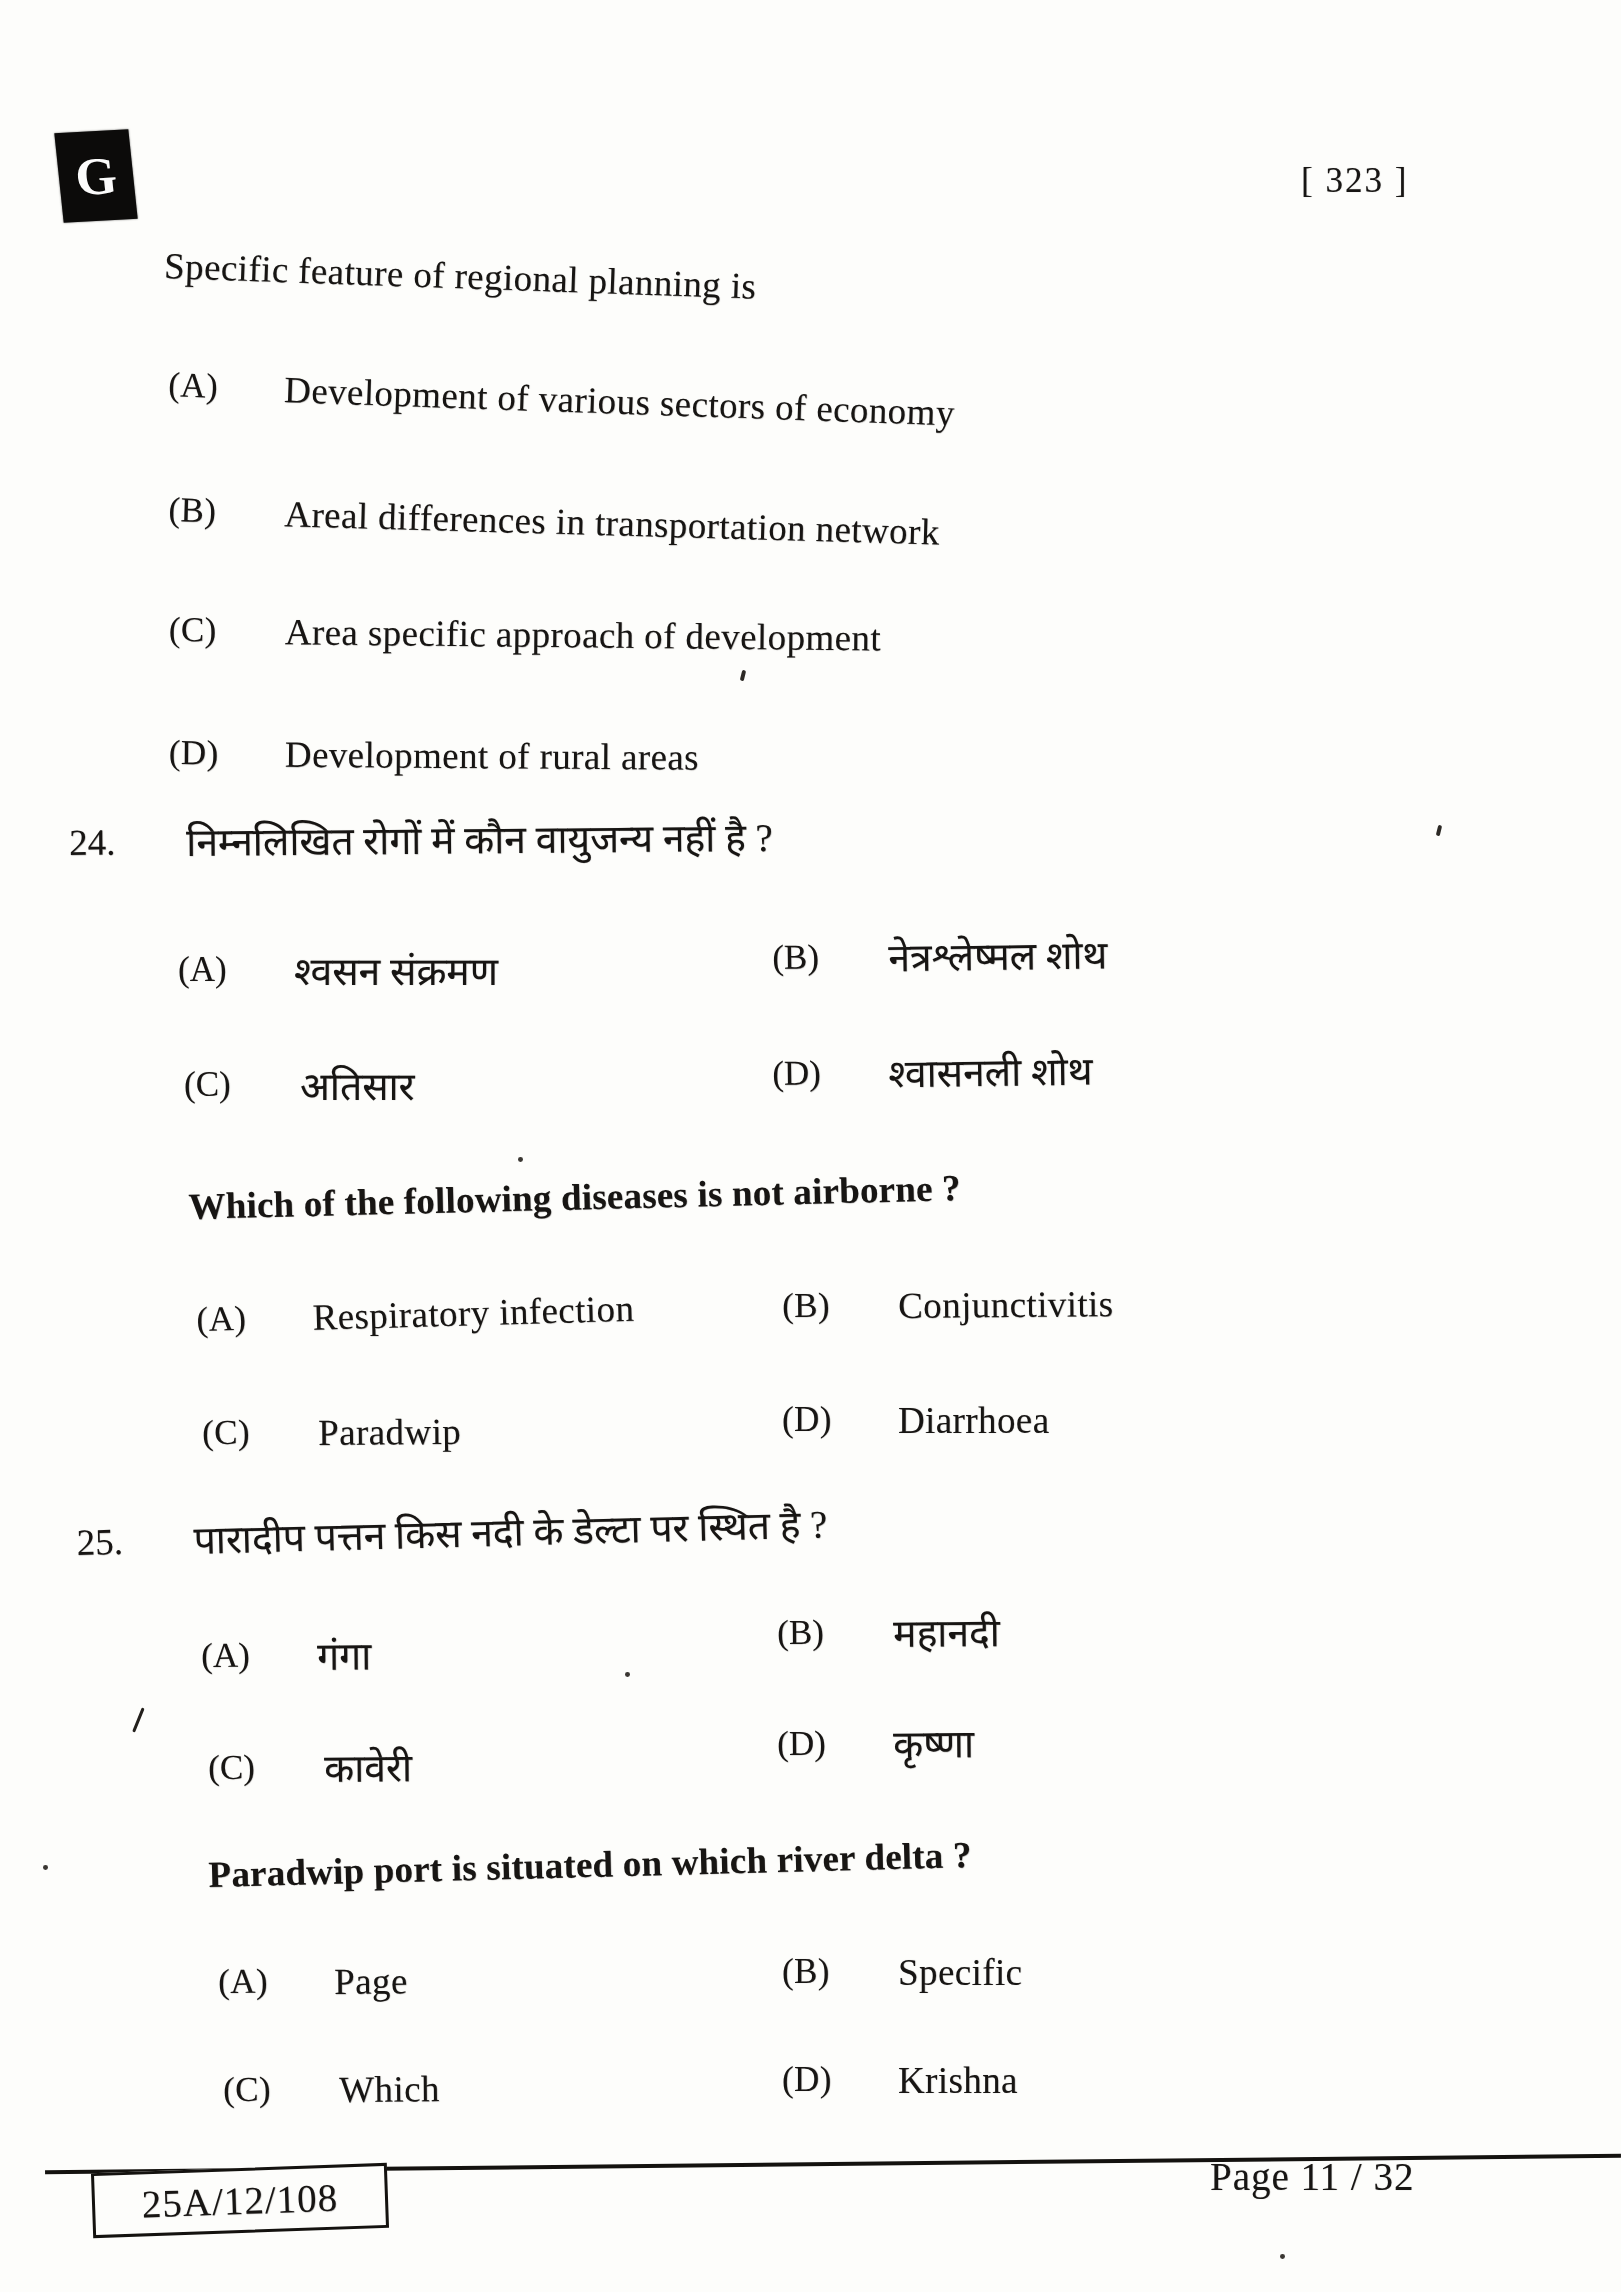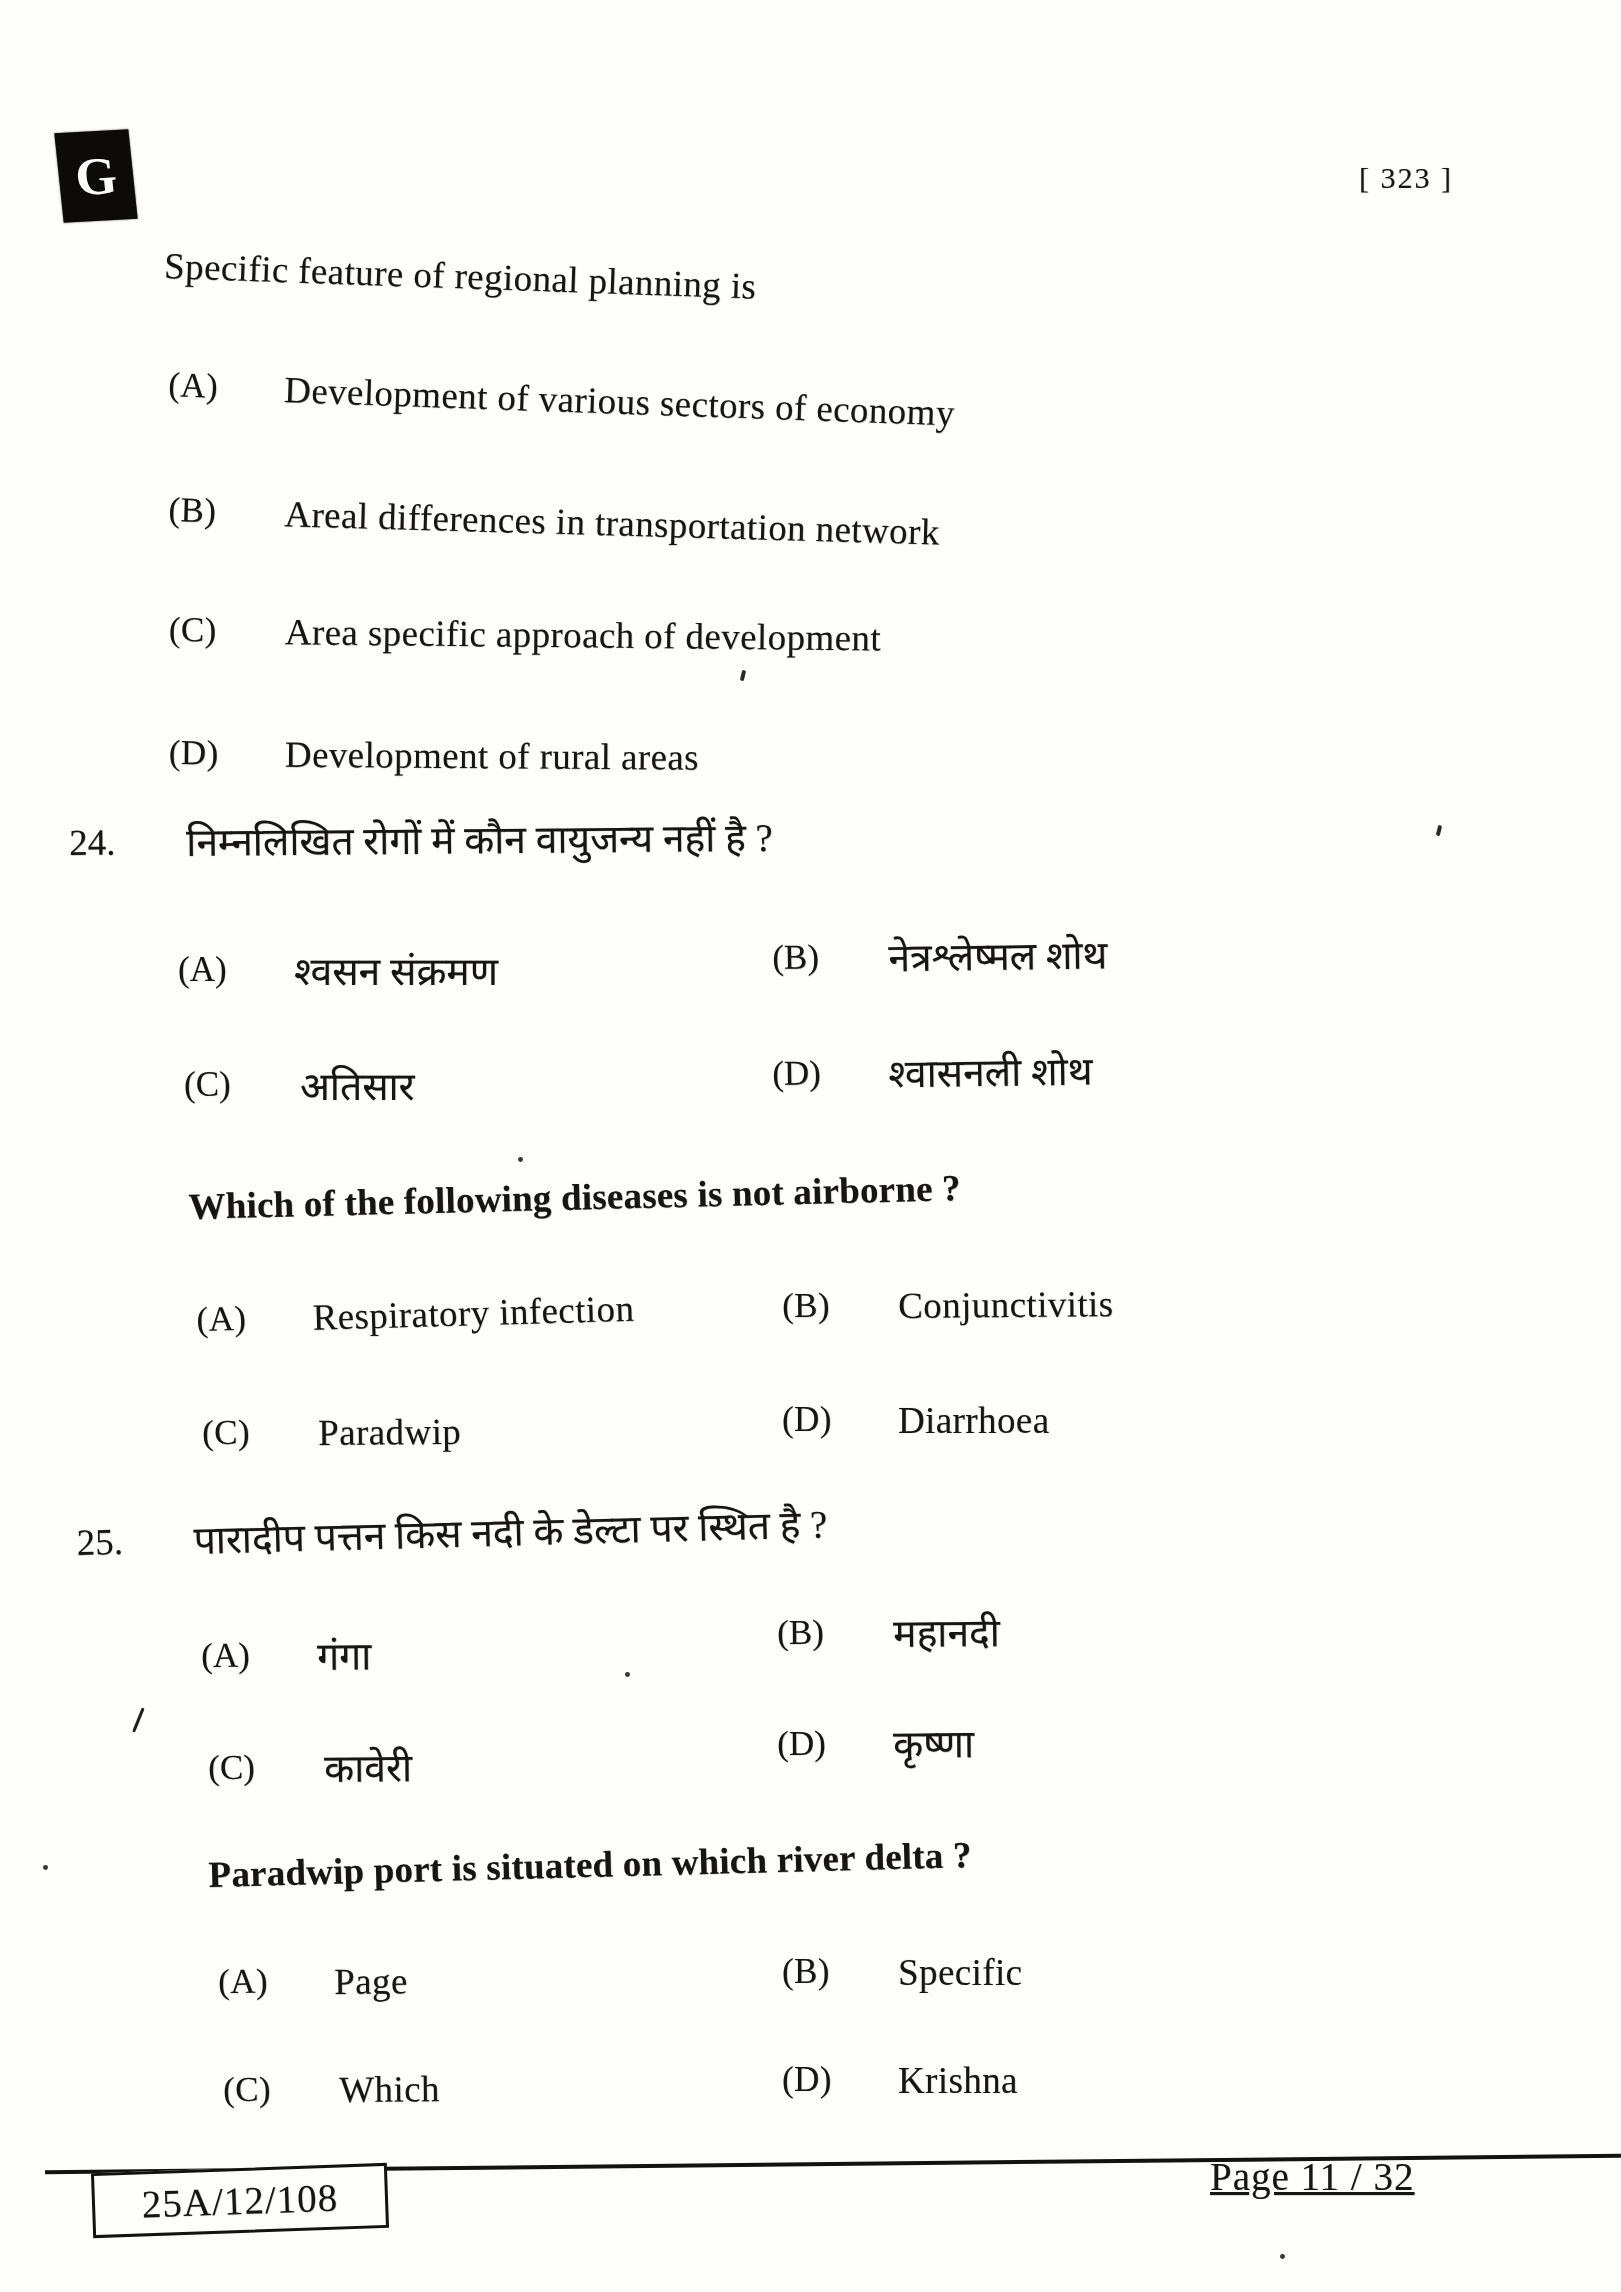--- a/index.html
+++ b/index.html
@@ -30,21 +30,21 @@
   .rotm16 { transform:rotate(-1.6deg); transform-origin:left top; }
 
   .badge {
     left:59px; top:131px; width:74px; height:90px;
     background:#0c0b0a; color:#fbfbfb;
     display:flex; align-items:center; justify-content:center;
     font-size:53px; font-weight:bold;
     transform:rotate(-6deg) skewY(3deg);
     box-shadow:0 0 2px rgba(0,0,0,0.6);
   }
-  .booklet { left:1359px; top:161px; font-size:30px; letter-spacing:2px; }
+  .booklet { left:1301px; top:161px; font-size:35px; letter-spacing:2px; }
 
   .qhead { display:flex; align-items:flex-start; }
   .qhead .num { min-width:74px; font-size:37px; }
   .qhead .qtxt { margin-left:43px; white-space:nowrap; }
 
   .opt { display:flex; align-items:flex-start; }
   .opt .lab { min-width:73px; font-size:35px; }
   .opt .txt { margin-left:43px; white-space:nowrap; }
 
   .rule {
@@ -53,21 +53,21 @@
     transform:rotate(-0.6deg);
   }
   .codebox {
     left:92px; top:2168px; width:296px; height:65px;
     border:3.9px solid #14120f;
     display:flex; align-items:center; justify-content:center;
     transform:rotate(-2deg);
     background:#fdfdfb;
   }
   .codebox span { font-size:39px; letter-spacing:1px; }
-  .pagelabel { left:1210px; top:2154px; font-size:39px; letter-spacing:1px;text-decoration:underline; }
+  .pagelabel { left:1210px; top:2154px; font-size:39px; letter-spacing:1px; }
 
   
   .dot { width:4.9px; height:4.9px; border-radius:50%; background:#3a3732; }
   .tick { width:3.9px; height:10.8px; border-radius:2px; background:#2c2925; transform:rotate(14deg); }
   .slash { width:2.9px; height:25.5px; border-radius:2px; background:#23201c; transform:rotate(22deg); }
 </style>
 </head>
 <body>
 
 <div class="page">

